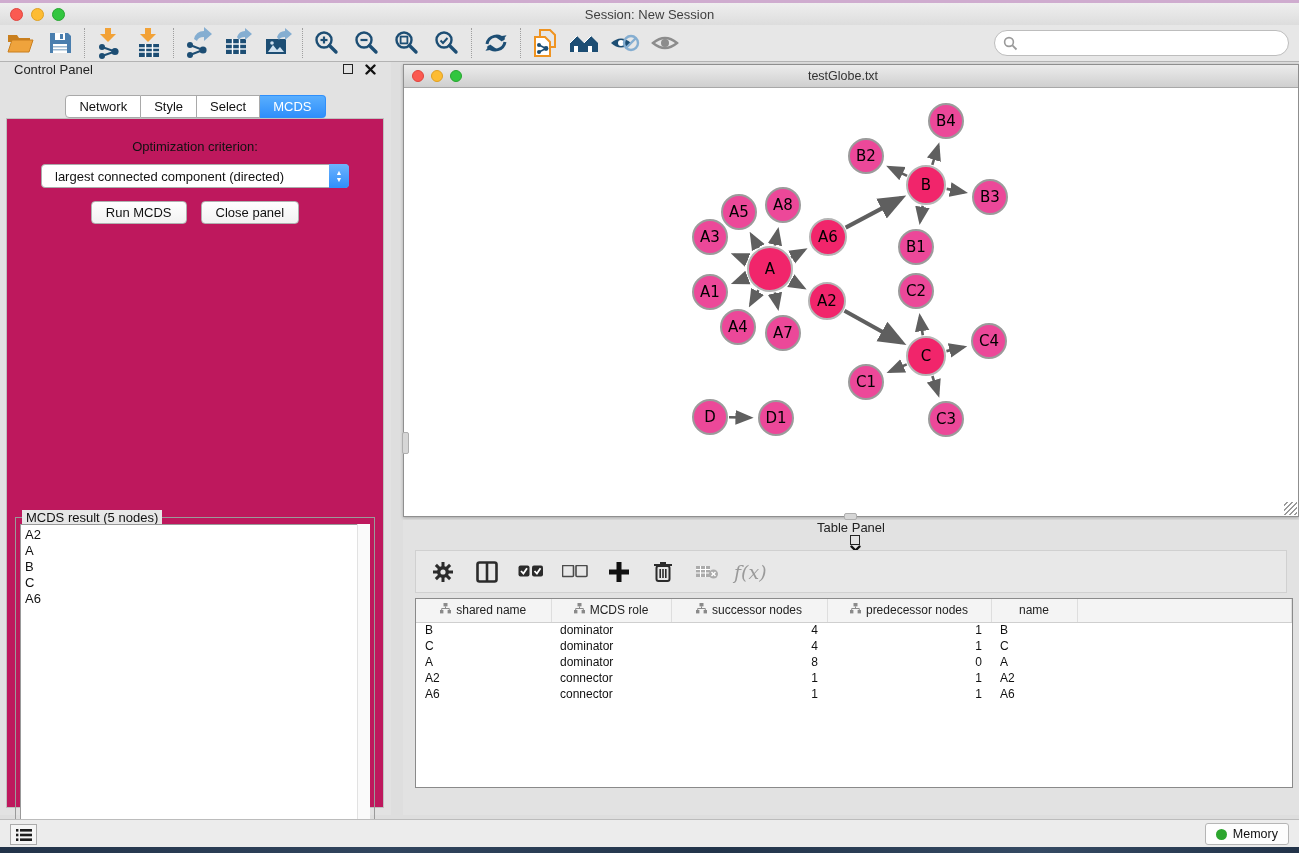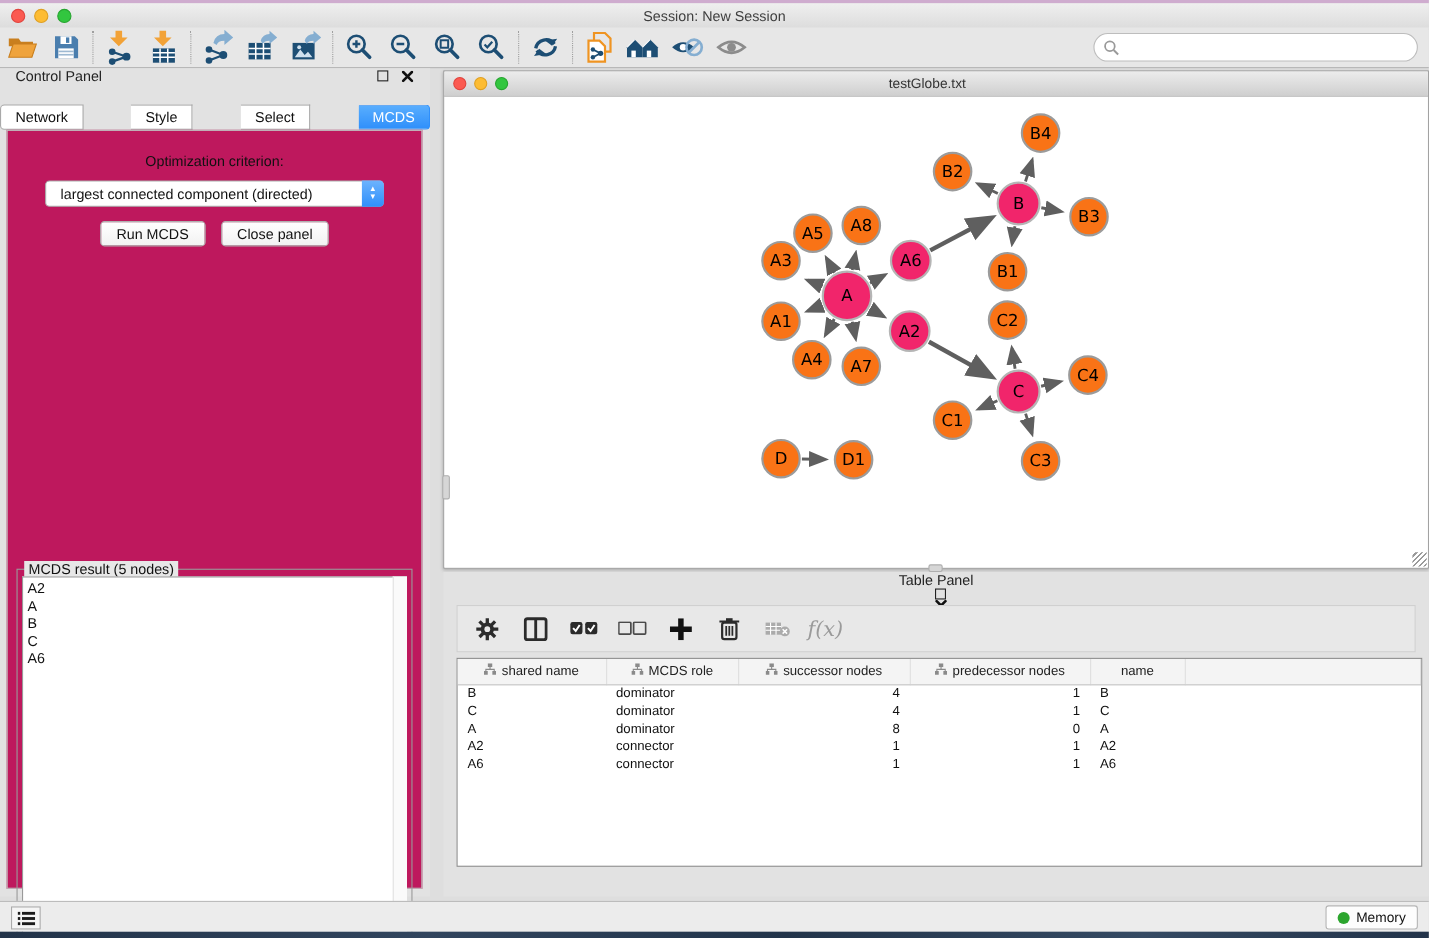--- a/index.html
+++ b/index.html
@@ -30,21 +30,21 @@
   .tsep { width:1px; height:30px; margin:0 4px; border-left:1px dotted #9f9f9f; }
   .search-wrap { position:absolute; right:10px; top:5px; width:295px; height:26px; background:#fff;
     border:1px solid #bdbdbd; border-radius:13px; display:flex; align-items:center; padding-left:8px; }
 
   
   .control-panel { position:absolute; left:0; top:62px; width:391px; height:753px; background:#e2e2e2; }
   .panel-head { height:28px; display:flex; align-items:flex-start; padding:0 14px; }
   .panel-head .ph-title { font-size:13px; color:#222; flex:1; }
   .wicon { width:14px; height:14px; margin-left:8px; display:flex; align-items:center; justify-content:center; }
   .float-sq { width:10px; height:10px; border:1.6px solid #222; }
-  .seg-tabs { position:absolute; left:0; right:0; top:33px; display:flex; justify-content:space-between; }
+  .seg-tabs { position:absolute; left:0; right:0; top:33px; display:flex; justify-content:center; }
   .seg-tab { font-size:13px; color:#111; background:#fff; border:1px solid #a9a9a9; border-left:none;
     padding:3px 13px; }
   .seg-tab:first-child { border-left:1px solid #a9a9a9; border-radius:4px 0 0 4px; }
   .seg-tab:last-child { border-radius:0 4px 4px 0; }
   .seg-tab.active { background:linear-gradient(#59aefe,#2f8ffb); color:#fff; border-color:#2f8ffb; }
   .cp-inner { position:absolute; left:6px; top:56px; width:378px; height:690px;
     background:#be185d; border:1px solid #c0c0c0; }
   .opt-label { margin-top:20px; text-align:center; font-size:13px; color:#111; }
   .dropdown { position:relative; margin:10px auto 0; width:308px; height:24px; background:#fff;
     border:1px solid #ababab; border-radius:4px; font-size:13px; color:#111;
@@ -69,21 +69,21 @@
   
   .net-window { position:absolute; left:403px; top:64px; width:896px; height:453px;
     border:1px solid #8f8f8f; background:#fff; box-shadow:0 1px 3px rgba(0,0,0,.25); }
   .net-titlebar { height:23px; background:linear-gradient(#ececec,#cfcfcf); border-bottom:1px solid #a8a8a8;
     display:flex; align-items:center; position:relative; }
   .net-titlebar .lights { margin-left:8px; gap:7px; }
   .net-titlebar .light { width:12px; height:12px; }
   .net-title { position:absolute; left:0; right:16px; text-align:center; font-size:12.5px; color:#333; }
   .canvas { position:absolute; left:0; top:23px; right:0; bottom:0; background:#fff; overflow:hidden; }
   #edges-svg { position:absolute; left:0; top:0; }
-  .gnode { position:absolute; border-radius:50%; background:#f97316; border:2px solid #9b9b9b;
+  .gnode { position:absolute; border-radius:50%; background:#ec4899; border:2px solid #9b9b9b;
     display:flex; align-items:center; justify-content:center;
     font-family:"DejaVu Sans", sans-serif; font-size:15px; color:#000; }
   .gnode.hl { background:#f1256b; border-color:#b5b5b5; }
   .resize-grip { position:absolute; right:1px; bottom:1px; width:13px; height:13px;
     background:repeating-linear-gradient(135deg,transparent 0 2px,#9a9a9a 2px 3.5px); }
   .grab-left { position:absolute; left:-2px; top:367px; width:7px; height:22px; background:#d6d6d6;
     border:1px solid #aeaeae; border-radius:2px; }
   .grab-bottom { position:absolute; left:440px; bottom:-4px; width:13px; height:7px; background:#d6d6d6;
     border:1px solid #aeaeae; border-radius:2px; }
 

